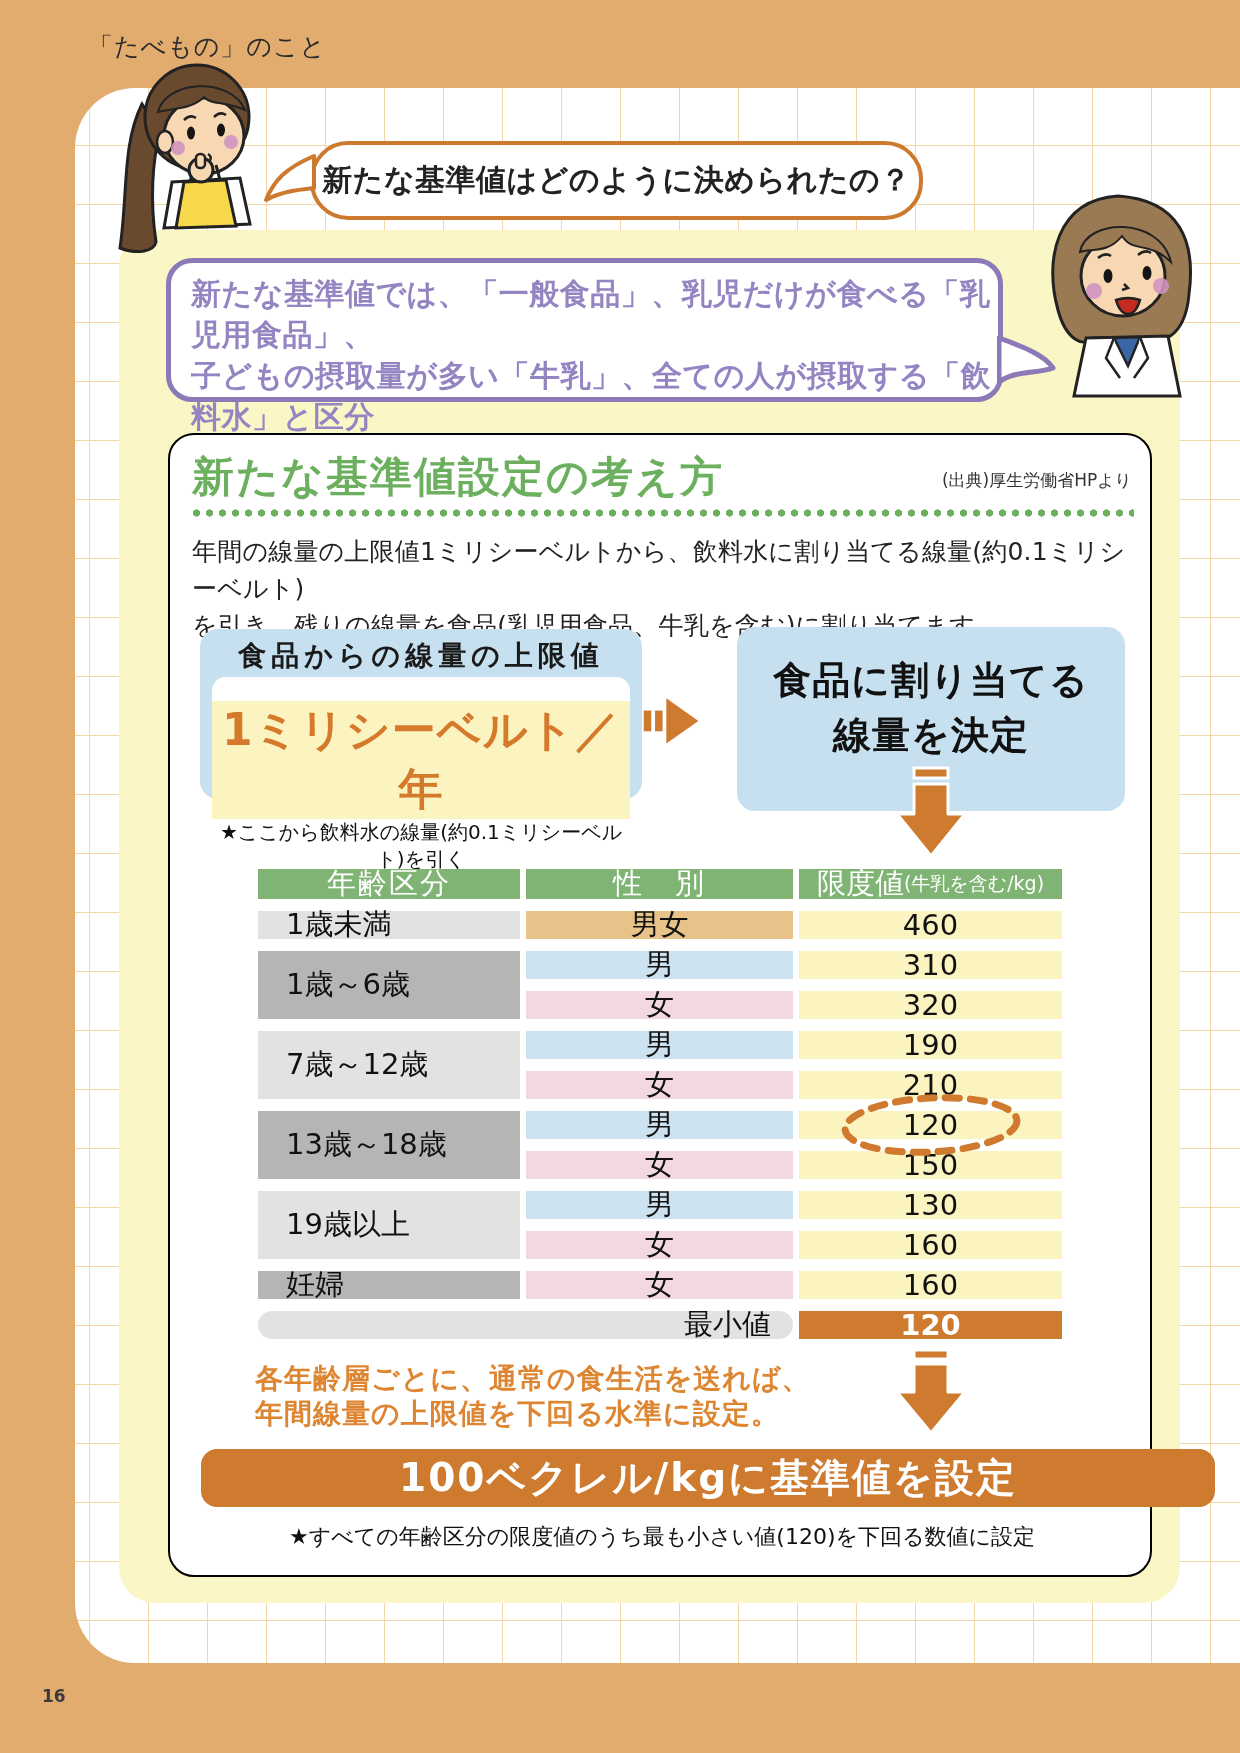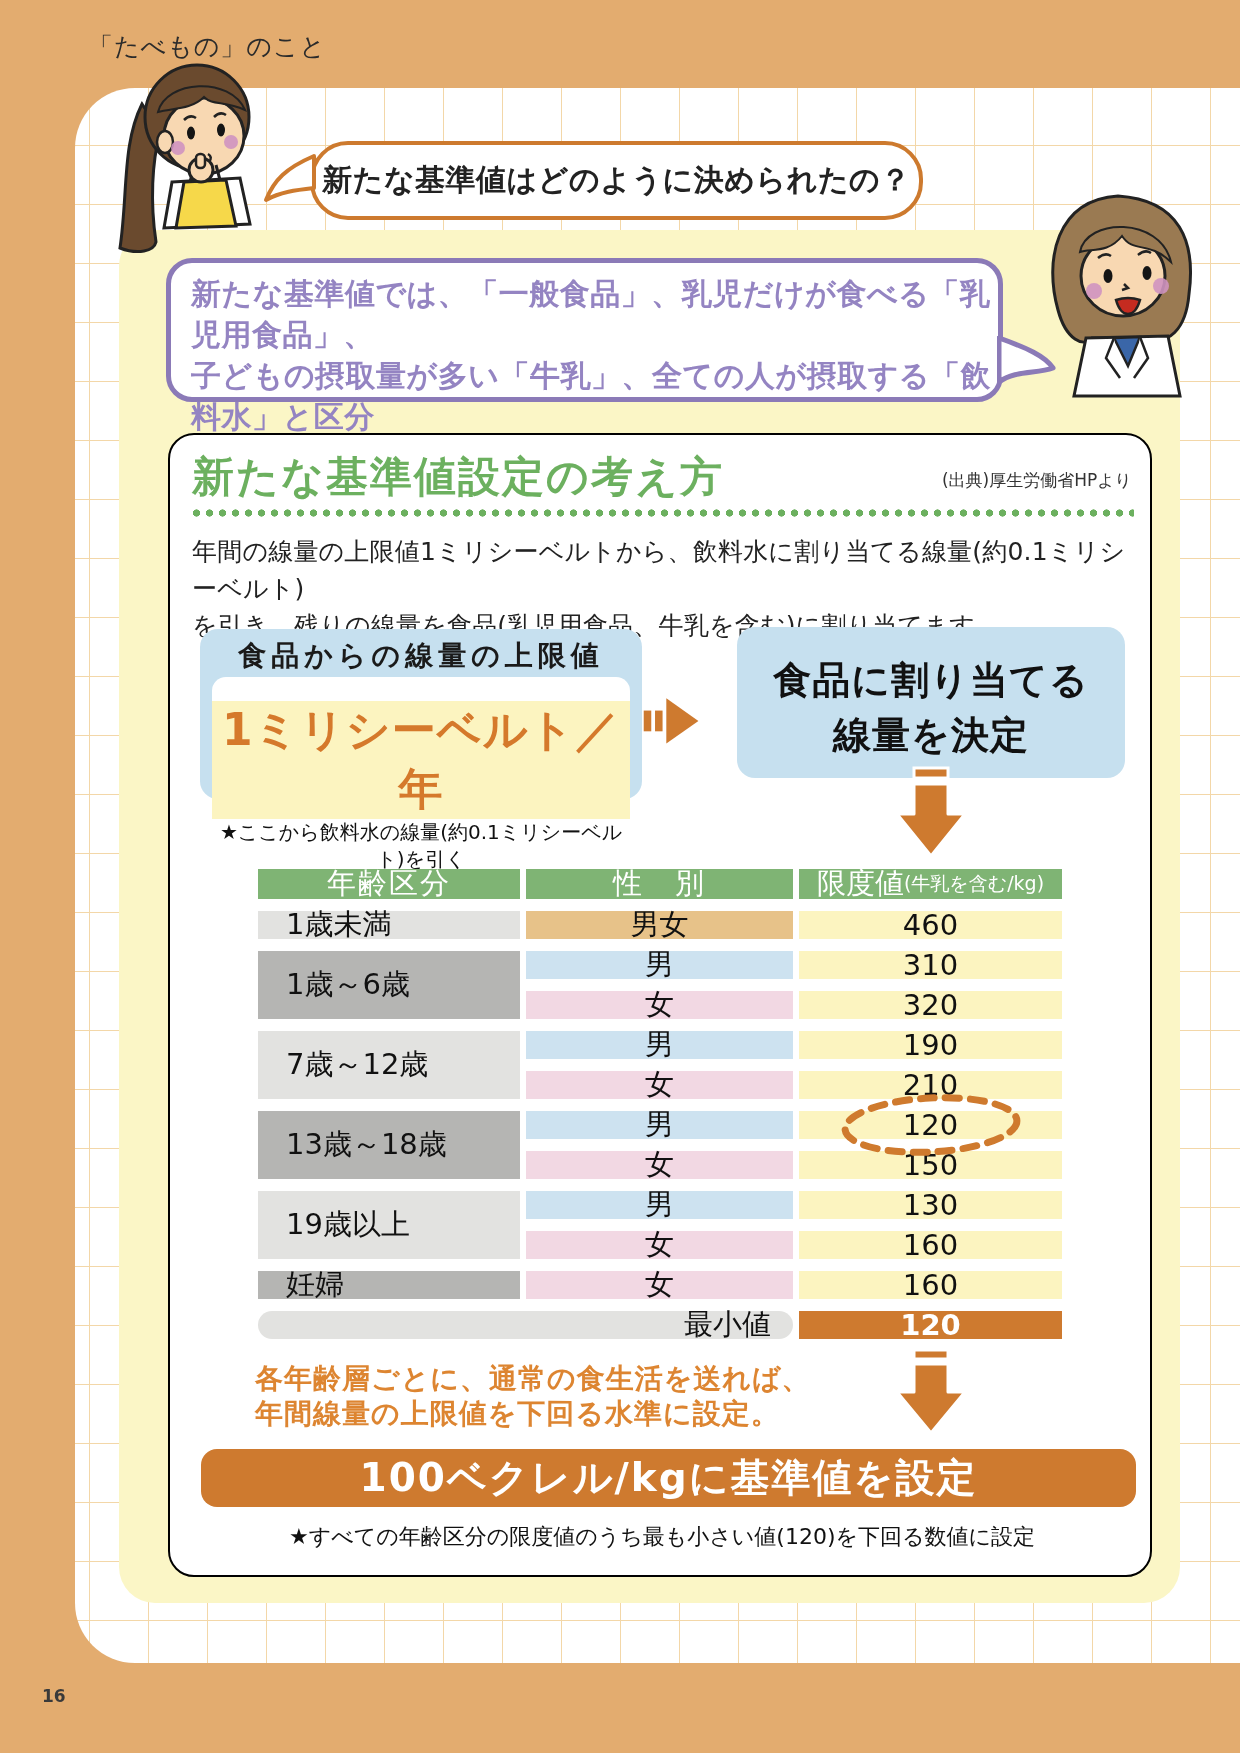--- a/index.html
+++ b/index.html
@@ -71,21 +71,21 @@
     left:30px;top:194px;width:442px;height:170px;background:#c6e0ef;border-radius:18px;
   }
   .box-left .hd{margin-top:8px;text-align:center;font-size:28px;font-weight:bold;color:#1a1a1a;letter-spacing:5px;}
   .box-left .inner{
     position:absolute;left:12px;top:48px;width:418px;height:110px;background:#fff;border-radius:14px;text-align:center;
   }
   .box-left .val{margin-top:24px;font-size:44px;font-weight:bold;color:#d5792b;letter-spacing:1px;}
   .box-left .note{font-size:20px;color:#111;}
   .arrow-right{left:472px;top:252px;width:60px;height:66px;}
   .box-right{
-    left:567px;top:192px;width:388px;height:151px;background:#c6e0ef;border-radius:18px;
+    left:567px;top:192px;width:388px;height:184px;background:#c6e0ef;border-radius:18px;
     text-align:center;padding-top:26px;box-sizing:border-box;
   }
   .box-right .ln{font-size:38px;font-weight:bold;color:#111;line-height:55px;letter-spacing:1px;}
   .arrow-down1{left:725px;top:331px;width:72px;height:92px;z-index:5;}
   .arrow-down2{left:725px;top:913px;width:72px;height:87px;z-index:5;}
 
   
   .tbl{
     left:88px;top:426px;display:grid;
     grid-template-columns:262px 267px 263px;
@@ -110,21 +110,21 @@
   .c1{grid-column:1;} .c2{grid-column:2;} .c3{grid-column:3;}
   .span2{grid-row-end:span 2;}
   .cspan2{grid-column:1 / span 2;border-radius:15px;}
   .cell-rel{position:relative;}
   .circle-svg{position:absolute;left:50%;top:50%;transform:translate(-50%,-50%) rotate(-3deg);overflow:visible;pointer-events:none;}
 
   .conclusion{left:85px;top:926px;}
   .conclusion .ln{font-size:28px;font-weight:bold;color:#dd8531;line-height:35px;letter-spacing:1px;}
 
   .banner{
-    left:31px;top:1014px;width:935px;height:58px;background:#ce7a2f;border-radius:16px;
+    left:31px;top:1014px;width:1014px;height:58px;background:#ce7a2f;border-radius:16px;
     display:flex;align-items:center;justify-content:center;
     font-size:39px;font-weight:bold;color:#fff;letter-spacing:2px;
   }
   .footnote{left:0;top:1087px;width:984px;text-align:center;font-size:22px;color:#111;font-weight:500;}
 
   .girl-svg{left:112px;top:62px;width:160px;height:195px;z-index:6;}
   .woman-svg{left:1028px;top:188px;width:180px;height:210px;z-index:6;}
 </style>
 </head>
 <body>

